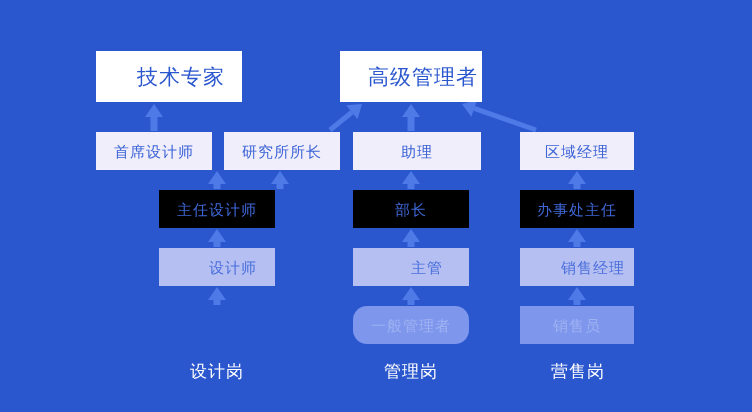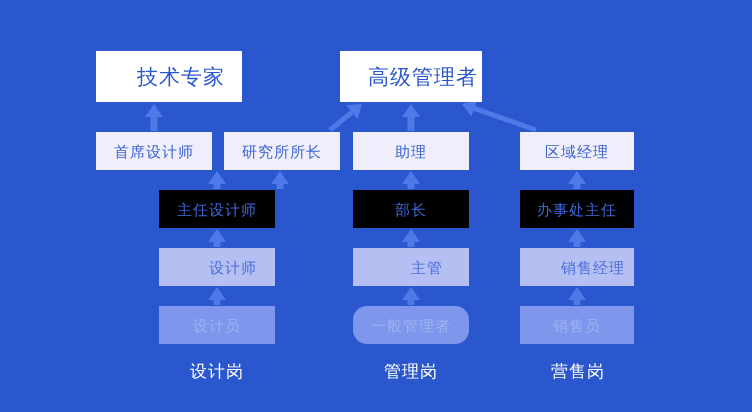--- a/index.html
+++ b/index.html
@@ -142,29 +142,26 @@
 
   <div class="node tier-2" style="left:96px; top:132px; width:116px; height:38px;">
     <span>首席设计师</span>
   </div>
   <div class="node tier-3" style="left:159px; top:190px; width:116px; height:38px;">
     <span>主任设计师</span>
   </div>
   <div class="node tier-4" style="left:159px; top:248px; width:116px; height:38px;">
     <span>设计师</span>
   </div>
-  <div class="node tier-5" style="left:159px; top:306px; width:116px; height:38px;">
-    <span>设计员</span>
-  </div>
 
   <div class="node tier-2" style="left:224px; top:132px; width:116px; height:38px;">
     <span>研究所所长</span>
   </div>
 
-  <div class="node tier-2" style="left:353px; top:132px; width:116px; height:38px;">
+  <div class="node tier-2" style="left:353px; top:132px; width:128px; height:38px;">
     <span>助理</span>
   </div>
   <div class="node tier-3" style="left:353px; top:190px; width:116px; height:38px;">
     <span>部长</span>
   </div>
   <div class="node tier-4" style="left:353px; top:248px; width:116px; height:38px;">
     <span>主管</span>
   </div>
   <div class="node tier-5" style="left:353px; top:306px; width:116px; height:38px;border-radius:14px;">
     <span>一般管理者</span>

